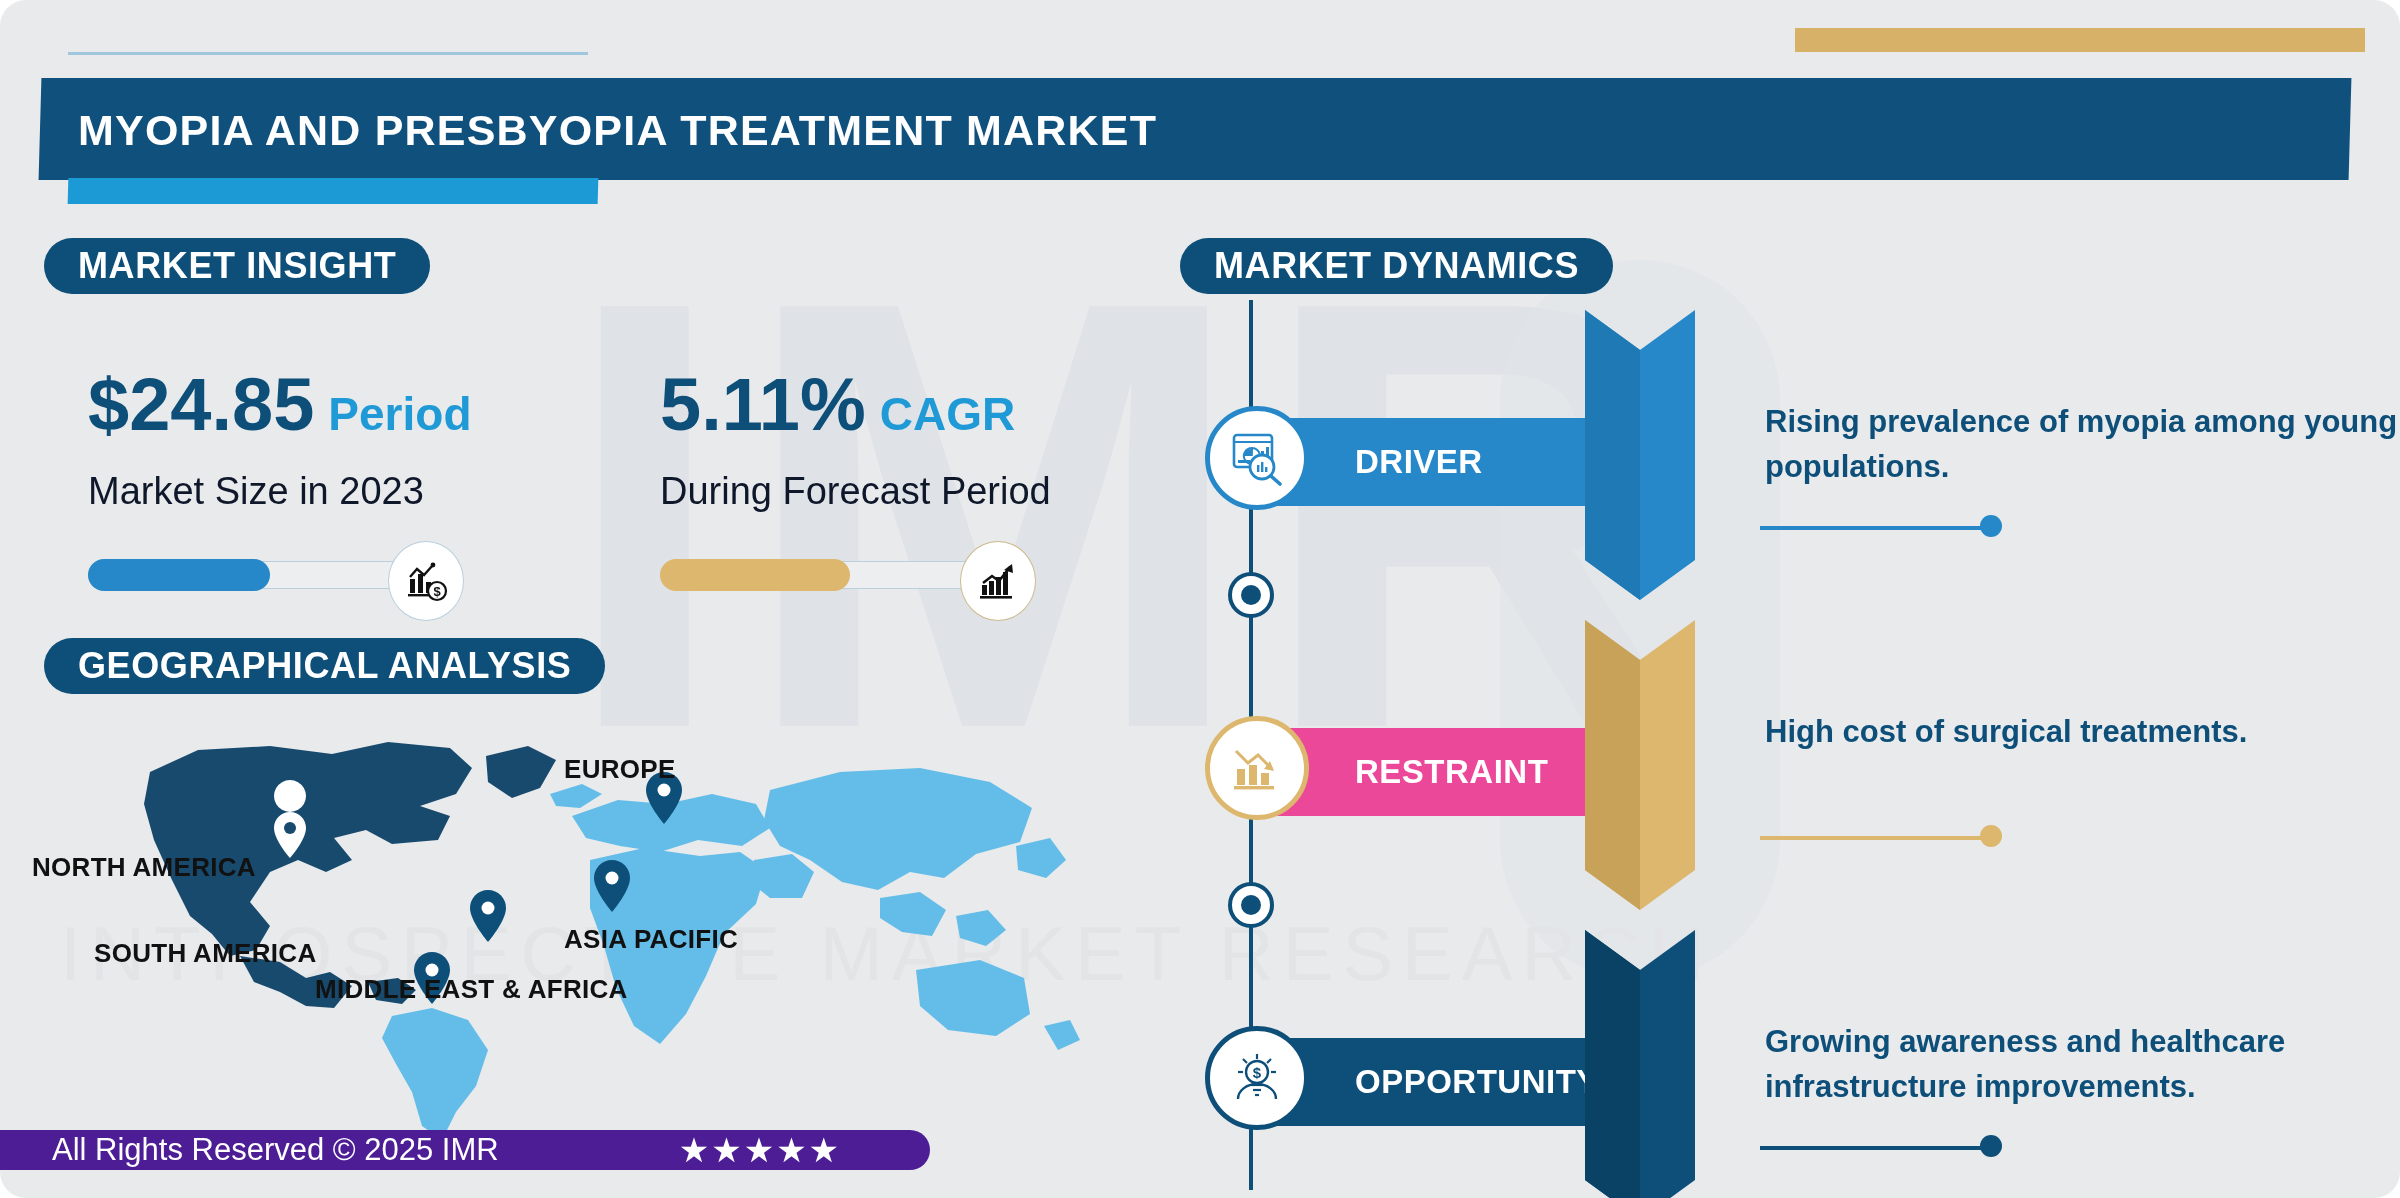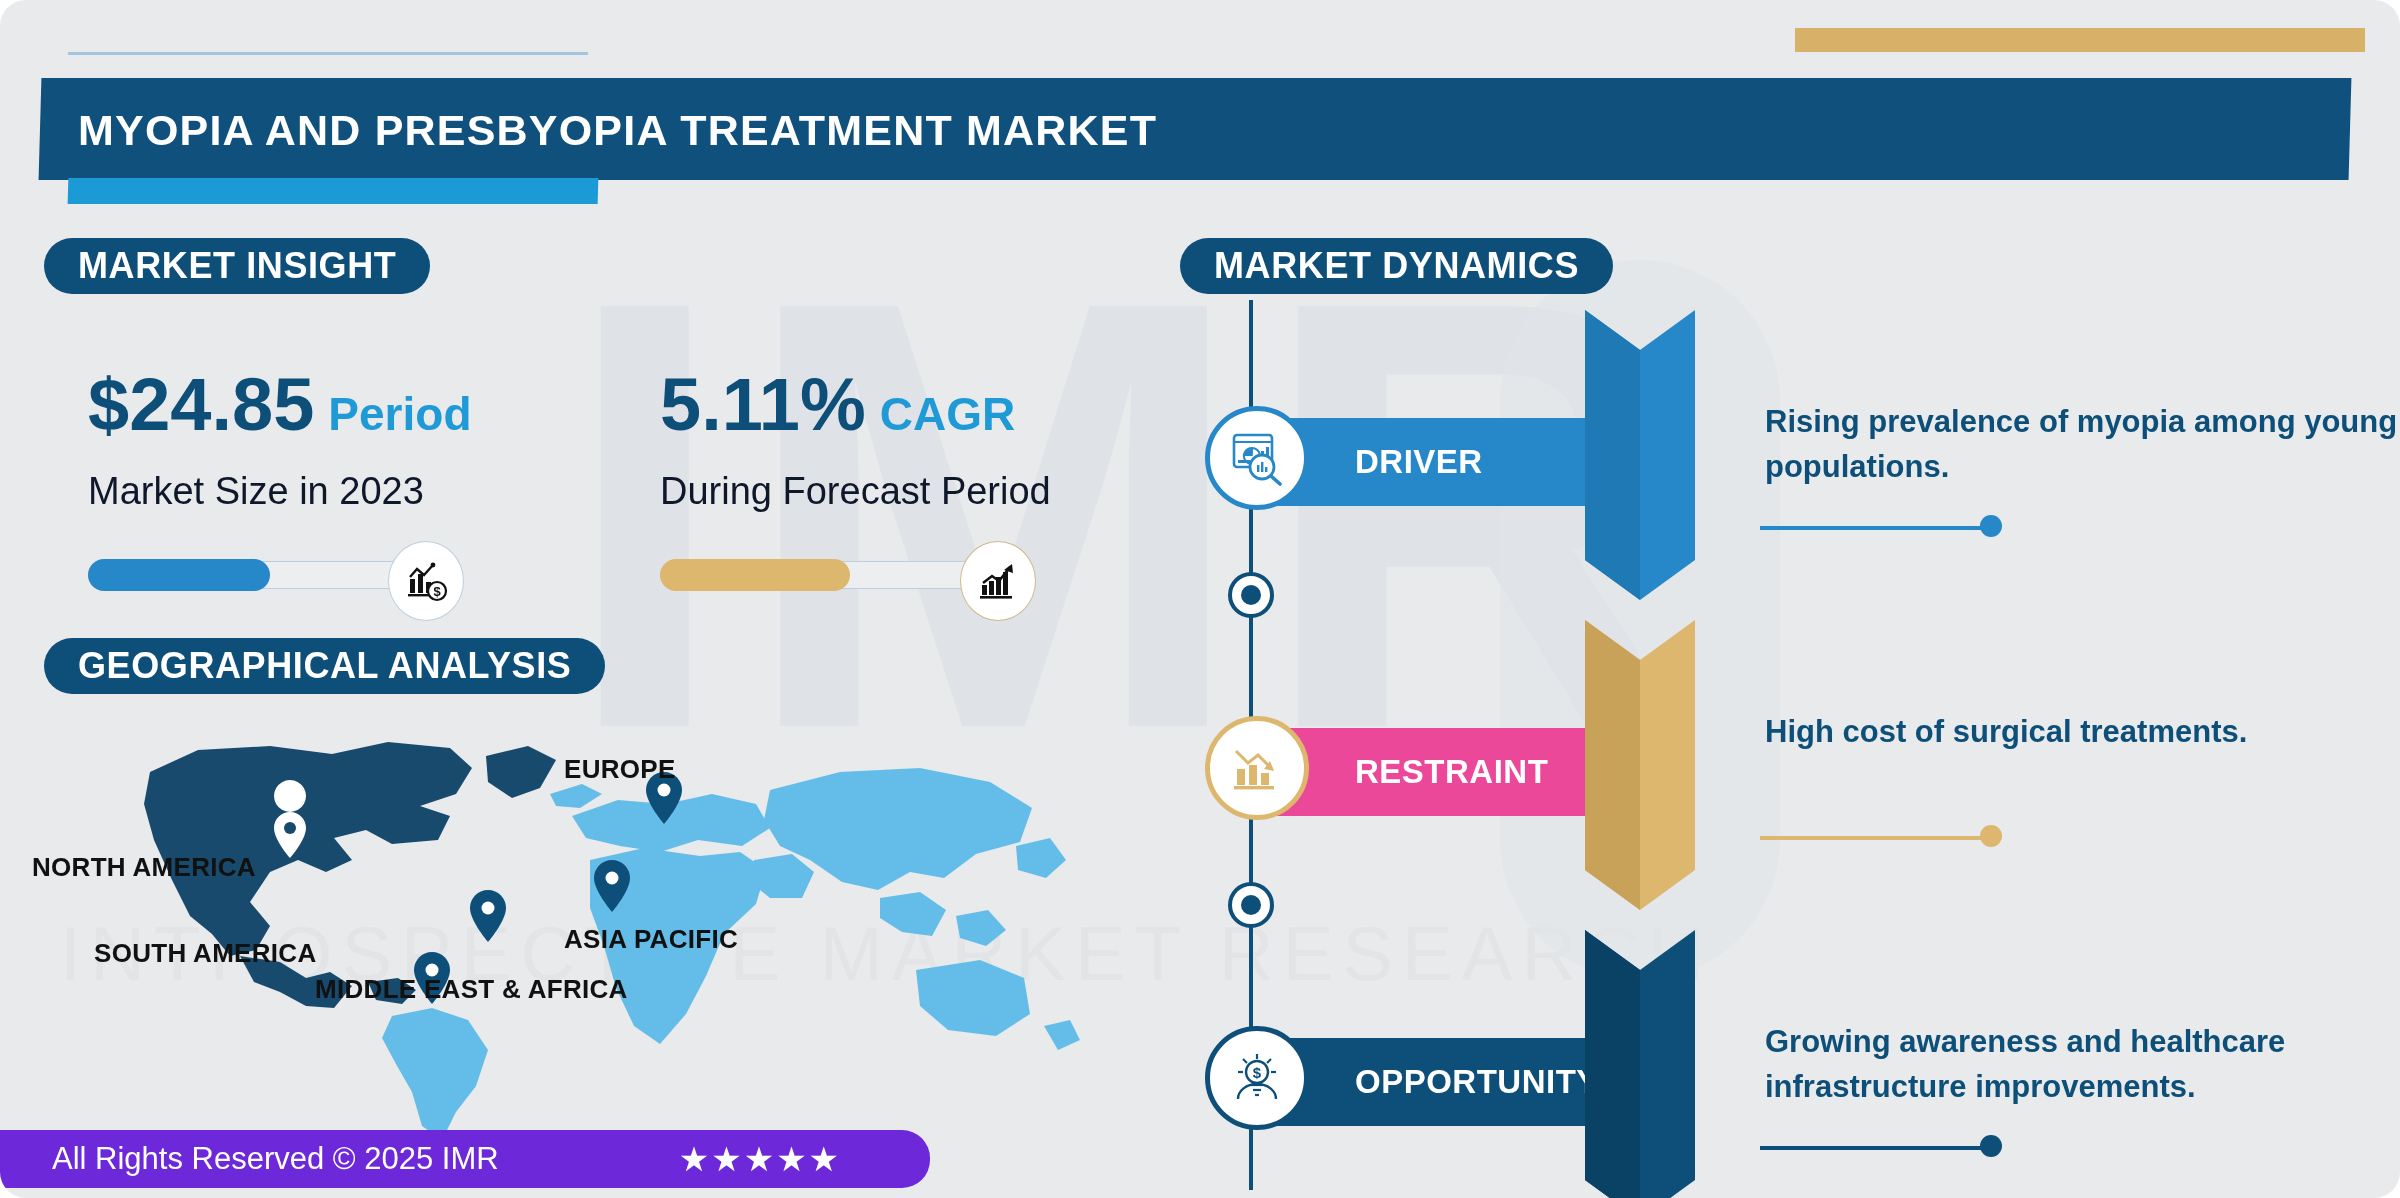--- a/index.html
+++ b/index.html
@@ -312,22 +312,22 @@
   #dot-restraint    { left: 775px; top: 105px; background: #ddb76e; }
   #conn-opportunity { top: 116px; background: #0d4f79; }
   #dot-opportunity  { left: 775px; top: 105px; background: #0d4f79; }
 
   
   #footer {
     position: absolute;
     left: 0;
     top: 1130px;
     width: 930px;
-    height: 58px;
-    background: #6d28d9;
+    height: 40px;
+    background: #4c1d95;
     border-top-right-radius: 28px;
     border-bottom-right-radius: 28px;
     display: flex;
     align-items: center;
   }
   #footer-text {
     margin-left: 52px;
     color: #ffffff;
     font-size: 31px;
     white-space: nowrap;

